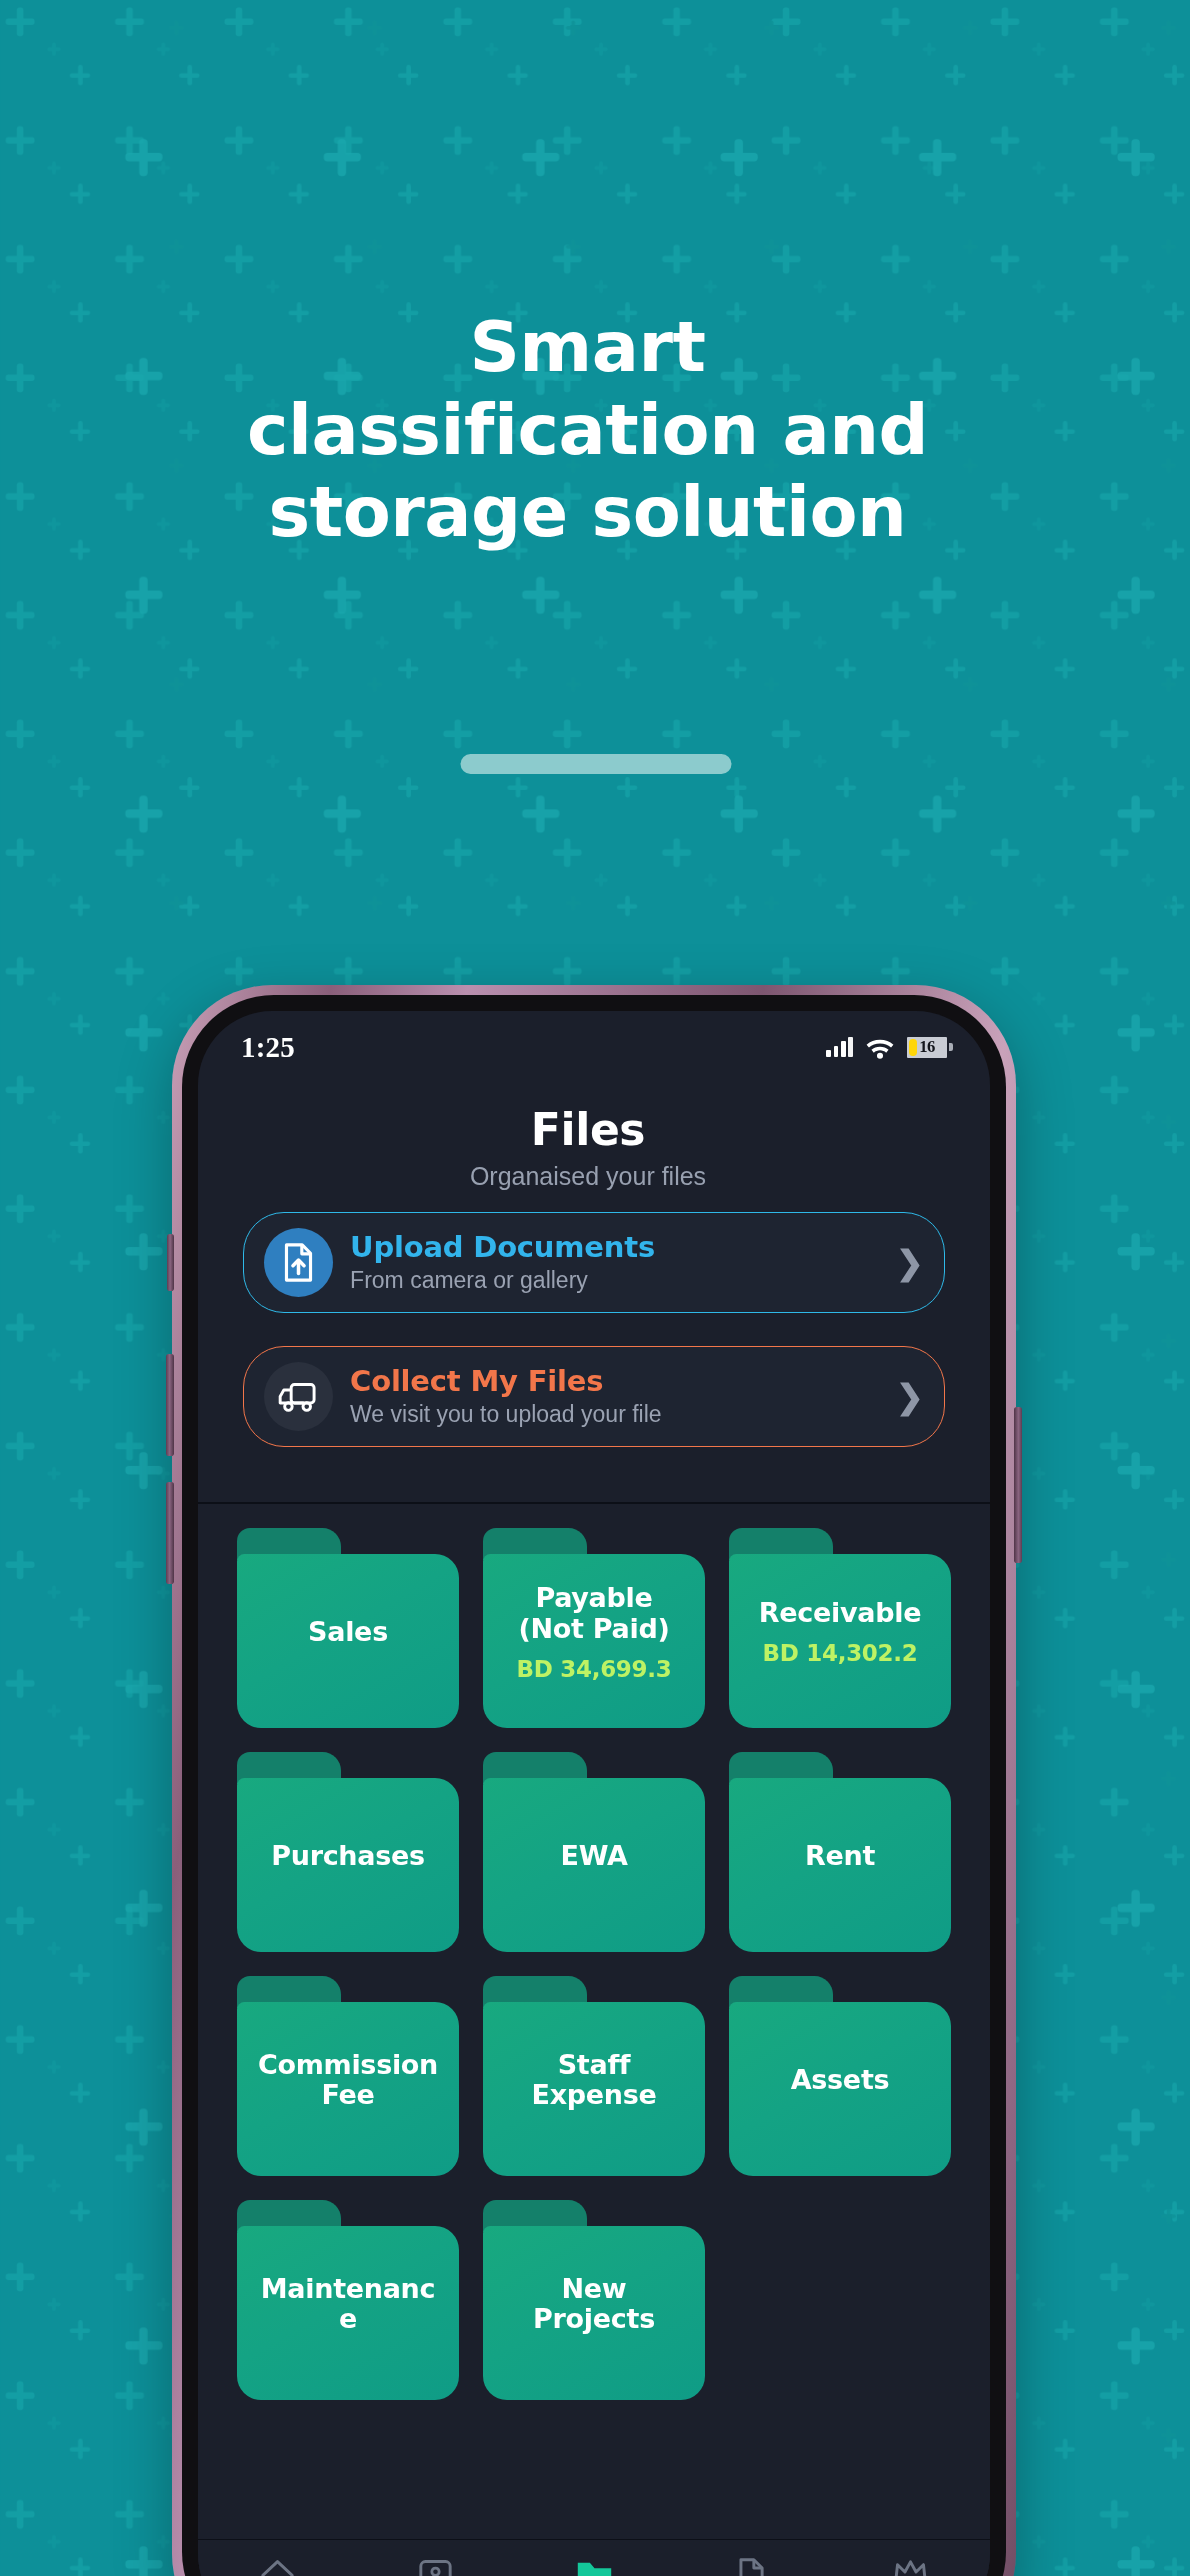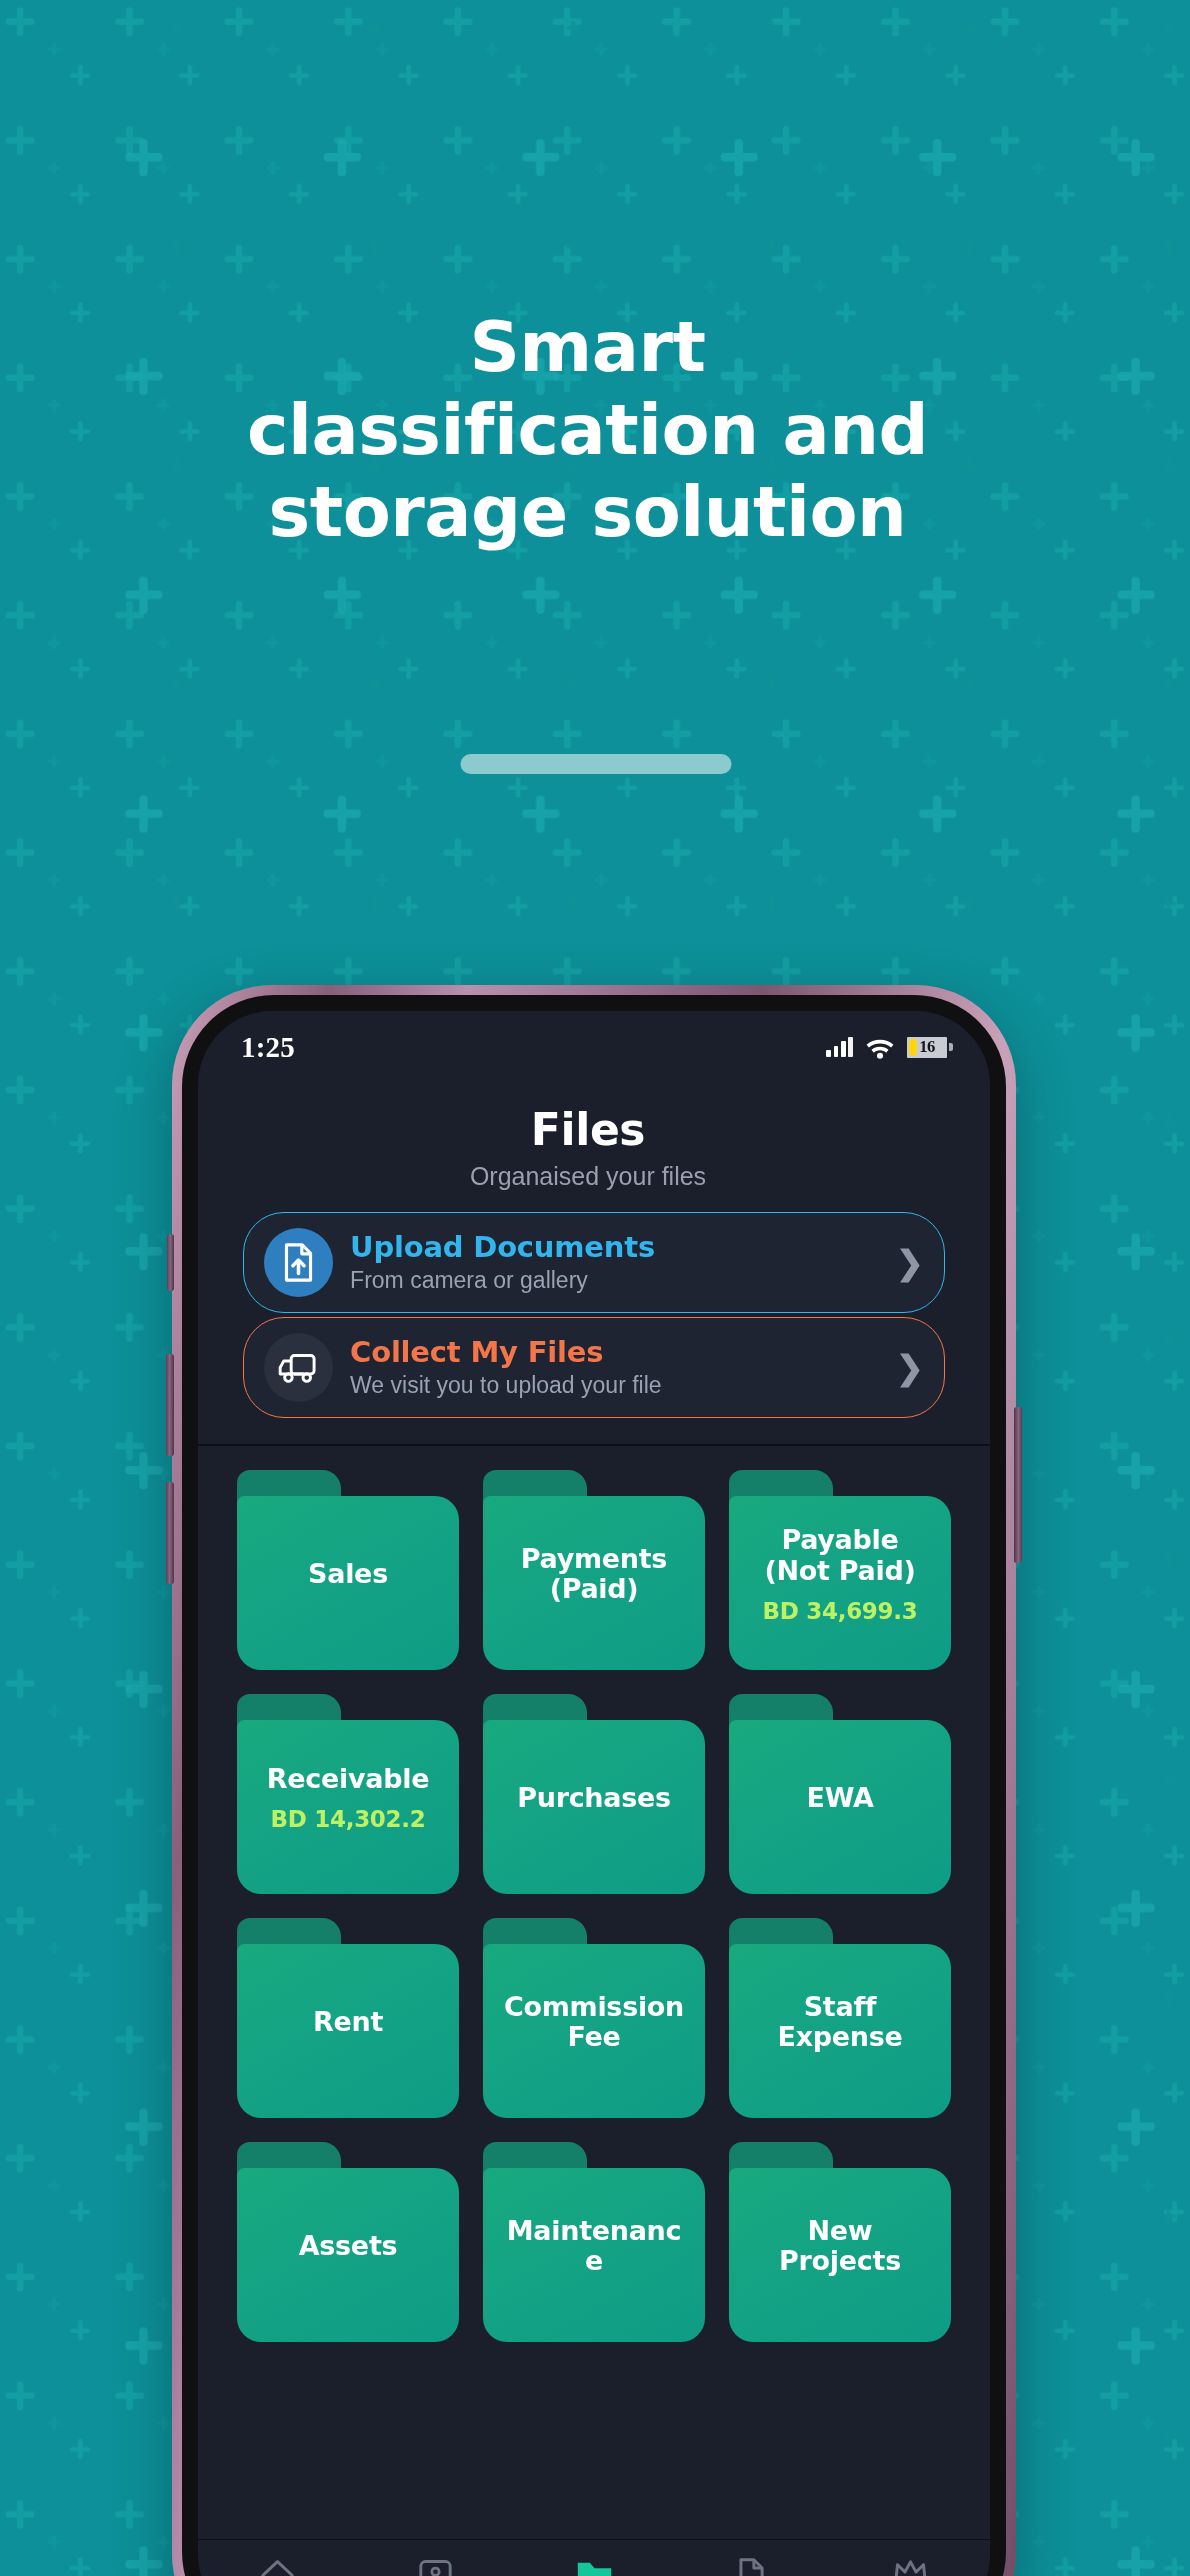--- a/index.html
+++ b/index.html
@@ -173,21 +173,21 @@
 
   
   .actions { padding: 20.4px 45px 22px 45px; }
 
   .action-card {
     display: flex;
     align-items: center;
     gap: 16.7px;
     border-radius: 41px;
     padding: 15px 20.4px;
-    margin-bottom: 4px;
+    margin-bottom: 33px;
     background: #1e2431;
   }
   .action-card.upload { border: 1.9px solid #2fb9e8; }
   .action-card.collect { border: 1.9px solid #f2764a; }
 
   .av {
     flex: 0 0 auto;
     width: 69px; height: 69px;
     border-radius: 50%;
     display: flex; align-items: center; justify-content: center;
@@ -431,30 +431,20 @@
               <div class="fname">
                 <span style="display:block">Sales</span>
               </div>
             </div>
           </div>
           <div class="folder">
             <div class="tab"></div>
             <div class="body"></div>
             <div class="labels">
               <div class="fname">
-                <span style="display:block">Payments</span>
-                <span style="display:block">(Paid)</span>
-              </div>
-            </div>
-          </div>
-          <div class="folder">
-            <div class="tab"></div>
-            <div class="body"></div>
-            <div class="labels">
-              <div class="fname">
                 <span style="display:block">Payable</span>
                 <span style="display:block">(Not Paid)</span>
               </div>
               <div class="famount">BD 34,699.3</div>
             </div>
           </div>
           <div class="folder">
             <div class="tab"></div>
             <div class="body"></div>
             <div class="labels">

